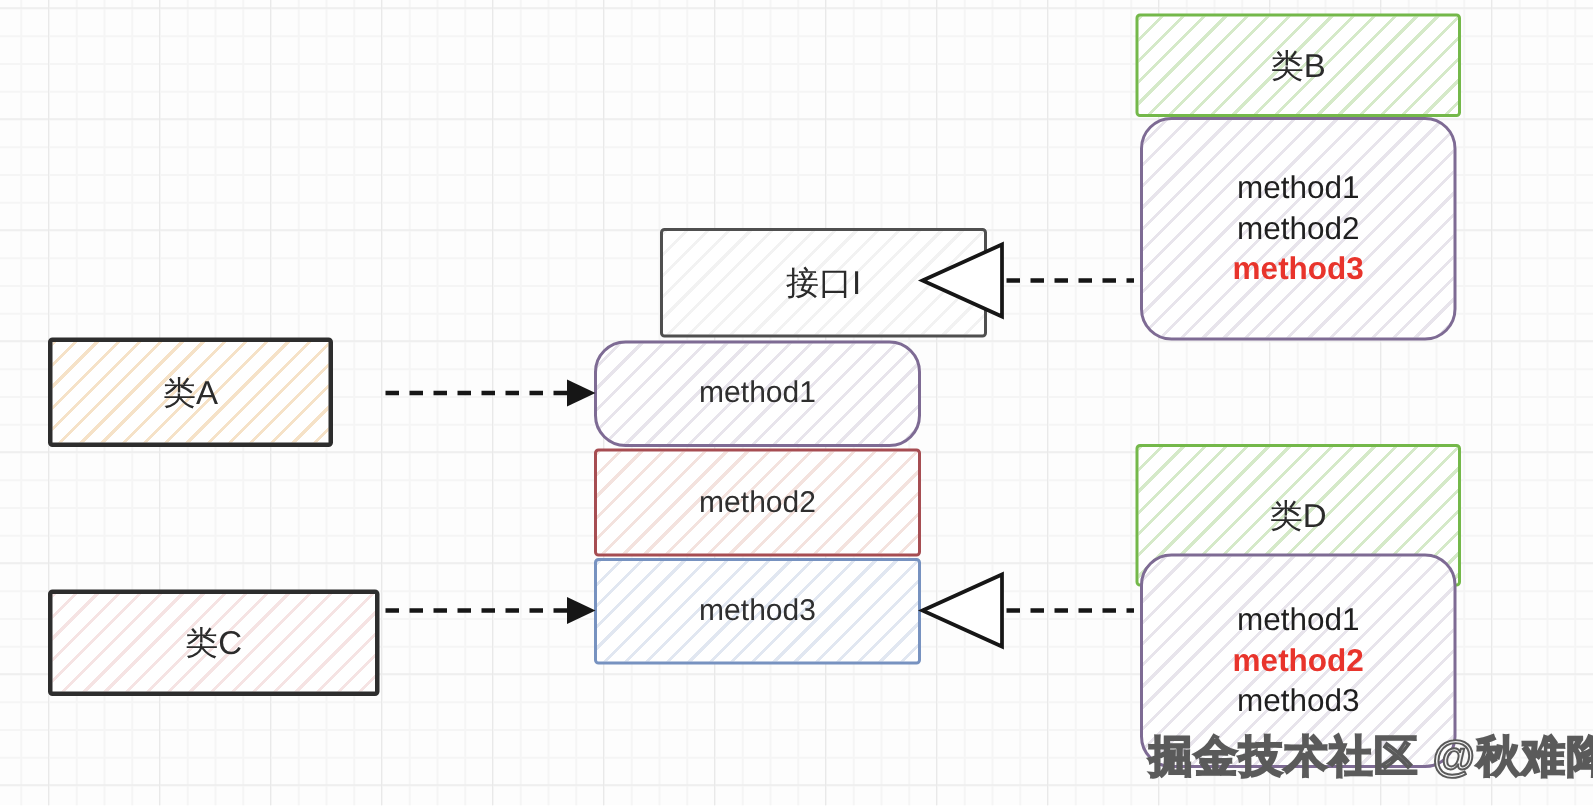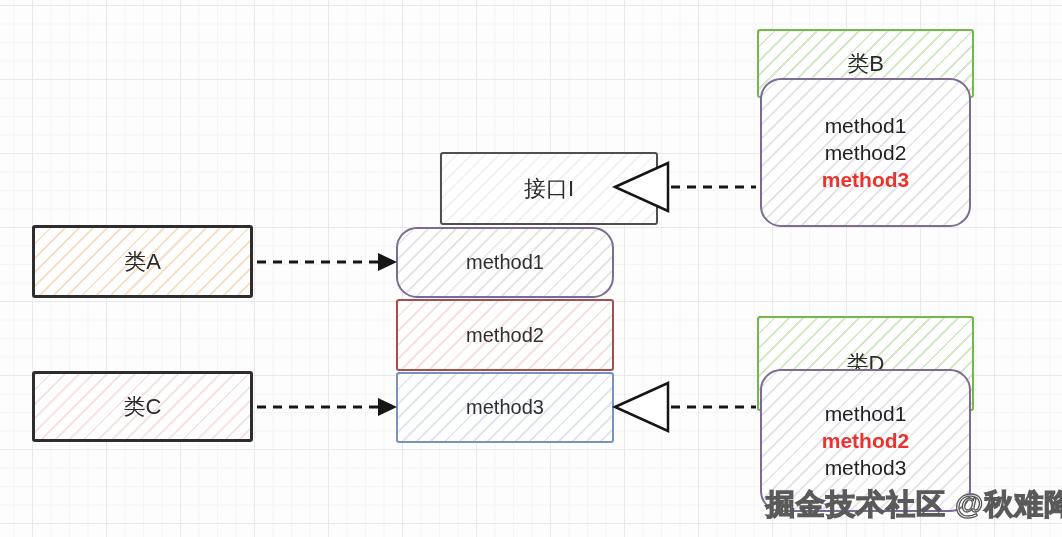--- a/index.html
+++ b/index.html
@@ -40,35 +40,35 @@
   }
   
   .hatch-green {background-image:repeating-linear-gradient(135deg, rgba(116,184,74,.30) 0 2px, transparent 2px 10px);}
   .hatch-purple{background-image:repeating-linear-gradient(135deg, rgba(126,107,148,.18) 0 2px, transparent 2px 10px);border-radius:21px;}
   .hatch-red   {background-image:repeating-linear-gradient(135deg, rgba(198,112,90,.20) 0 2px, transparent 2px 10px);}
   .hatch-blue  {background-image:repeating-linear-gradient(135deg, rgba(119,146,192,.22) 0 2px, transparent 2px 10px);}
   .hatch-gray  {background-image:repeating-linear-gradient(135deg, rgba(130,130,130,.10) 0 2px, transparent 2px 10px);}
   .hatch-orange{background-image:repeating-linear-gradient(135deg, rgba(228,170,92,.34) 0 2px, transparent 2px 10px);}
   .hatch-pink  {background-image:repeating-linear-gradient(135deg, rgba(219,148,148,.26) 0 2px, transparent 2px 10px);}
 
-  .b-green {border:2.5px solid var(--green);margin-top:20px;}
+  .b-green {border:2.5px solid var(--green);}
   .b-purple{border:2.5px solid var(--purple);}
   .b-red   {border:2.5px solid var(--red);}
   .b-blue  {border:2.5px solid var(--blue);}
   .b-gray  {border:2.5px solid var(--gray);}
   .b-dark  {border:3px solid var(--dark);}
 
   .title-cn{font-size:22px;}
   .method-label{font-size:20px;color:#2f2f2f;}
   .method-list{display:flex;flex-direction:column;align-items:center;line-height:27px;font-size:21px;color:#1f1f1f;}
   .method-list .hl{color:var(--hl);font-weight:700;}
 
   
-  #class-a            {left:32px;  top:225px; width:221px; height:73px;}
-  #class-c            {left:32px;  top:371px; width:221px; height:71px;text-align:right;}
+  #class-a            {left:32px;  top:225px; width:190px; height:73px;}
+  #class-c            {left:32px;  top:393px; width:221px; height:71px;text-align:right;}
   #interface-header   {left:396px; top:152px; width:218px; height:73px;margin-left:44px;}
   #interface-method1  {left:396px; top:227px; width:218px; height:71px;}
   #interface-method2  {left:396px; top:299px; width:218px; height:72px;}
   #interface-method3  {left:396px; top:372px; width:218px; height:71px;}
   #class-b-header     {left:757px; top:9px;   width:217px; height:69px;}
   #class-b-methods    {left:760px; top:78px;  width:211px; height:149px;}
   #class-d-header     {left:757px; top:296px; width:217px; height:95px;}
   #class-d-methods    {left:760px; top:369px; width:211px; height:143px;}
 
   svg.connectors{position:absolute;left:0;top:0;pointer-events:none;}

